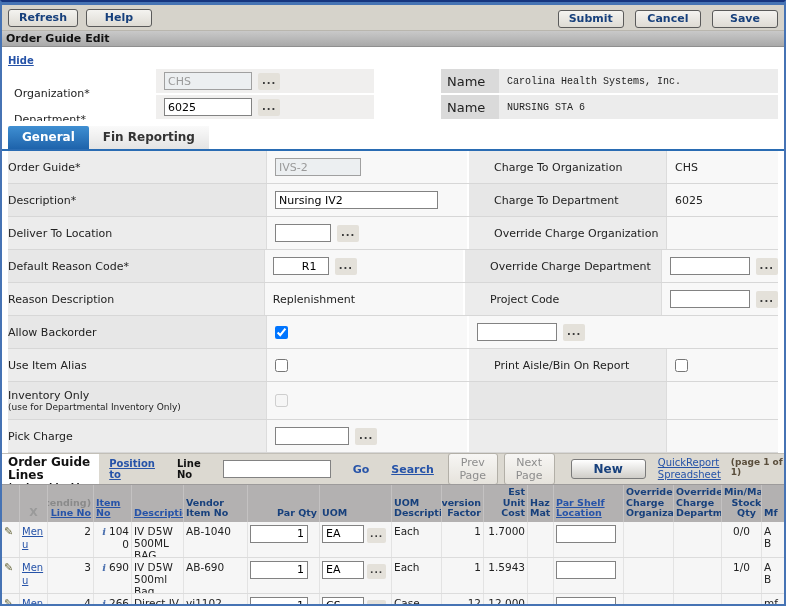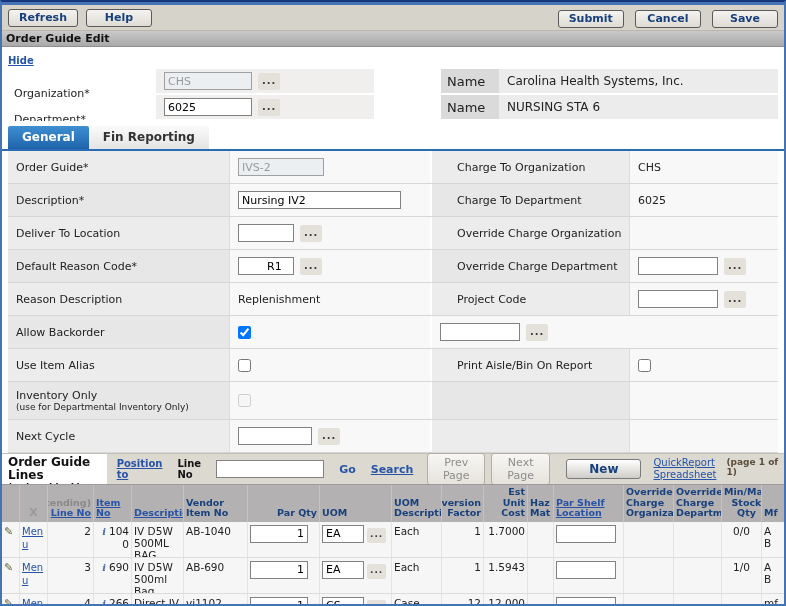--- a/index.html
+++ b/index.html
@@ -26,50 +26,50 @@
   
   .hide-row{padding:2px 6px 1px;flex:0 0 auto;}
   .link{color:#2653a8;text-decoration:underline;cursor:pointer;}
   .hide-row .link{font-size:10px;font-weight:bold;}
   
   .head-form{padding:0 6px;flex:0 0 auto;}
   .head-row{display:flex;height:24px;margin-bottom:2px;}
   .hf-label{width:148px;background:#e6e6e6;font-size:11px;color:#222;display:flex;align-items:center;padding-left:6px;margin-top:24px;}
   .hf-input{width:218px;background:#f0efee;display:flex;align-items:center;padding-left:8px;}
   .hf-name-label{width:58px;background:#dadada;font-size:13px;color:#222;display:flex;align-items:center;padding-left:6px;margin-left:67px;}
-  .hf-name-val{flex:1;background:#ececec;font-size:12px;color:#222;display:flex;align-items:center;padding-left:8px;}
+  .hf-name-val{flex:1;background:#ececec;font-size:10px;color:#222;display:flex;align-items:center;padding-left:8px;font-family:Liberation Mono, monospace;}
   input.txt{height:18px;border:1px solid #828282;font-size:11px;padding:0 3px;
     font-family:"DejaVu Sans","Liberation Sans",sans-serif;background:#fff;color:#000;}
   input.txt:disabled{background:#eceff1;color:#9a9a9a;border-color:#a0a0a0;}
   .lookup{display:inline-block;margin-left:6px;background:#e4e1da;color:#3a3a3a;font-weight:bold;
     font-size:10px;line-height:9px;padding:3px 4px 5px;border-radius:2px;cursor:pointer;letter-spacing:1px;}
   
   .tabs{display:flex;align-items:flex-end;height:28px;padding:3px 6px 0;flex:0 0 auto;background:#fff;}
   .tab{font-size:12px;font-weight:bold;padding:4px 14px 5px;cursor:pointer;}
   .tab.active{background:linear-gradient(#3f8fd2,#1e63ab);color:#fff;border-radius:2px 2px 0 0;}
   .tab.inactive{background:linear-gradient(#fafafa,#e4e4e4);color:#333;}
   
   .main-form{flex:0 0 auto;padding:0 6px;border-top:2px solid #2a6cb3;}
   .f-row{display:flex;border-bottom:1px solid #d7d7d7;}
   .f-row:nth-child(odd) .f-label, .f-row:nth-child(odd) .f-label2{background:#ececec;}
   .f-row:nth-child(even) .f-label, .f-row:nth-child(even) .f-label2{background:#e7e7e7;}
-  .f-label{width:222px;font-size:11px;color:#222;display:flex;flex-direction:column;justify-content:center;padding-left:8px;background:#ececec;border-right:1px solid #dcdcdc;}
+  .f-label{width:259px;font-size:11px;color:#222;display:flex;flex-direction:column;justify-content:center;padding-left:0;background:#ececec;border-right:1px solid #dcdcdc;}
   .f-value{width:202px;background:#f8f8f8;display:flex;align-items:center;padding-left:8px;font-size:11px;color:#222;border-right:2px solid #fff;}
   .f-label2{width:198px;font-size:11px;color:#222;display:flex;align-items:center;padding-left:25px;background:#ececec;border-right:1px solid #dcdcdc;}
   .f-value2{flex:1;background:#f8f8f8;display:flex;align-items:center;padding-left:8px;font-size:11px;color:#222;}
   .f-row{height:33px;}
   .f-row.tall{height:38px;}
   .sub-note{font-size:9px;color:#222;}
   input.cb{width:13px;height:13px;}
   
   .lines-bar{height:31px;display:flex;align-items:center;flex:0 0 auto;background:#dcd9d1;border-top:1px solid #c2bfb7;}
   .lines-title{width:118px;background:#fff;height:100%;padding:2px 0 0 6px;}
   .lines-title .t1{font-size:12px;font-weight:bold;color:#111;line-height:13px;}
   .lines-title .t2{font-size:9px;font-weight:bold;color:#111;}
-  .lines-mid{display:flex;align-items:center;gap:15px;padding-left:10px;}
+  .lines-mid{display:flex;align-items:center;gap:22px;padding-left:10px;}
   .pos-link{font-size:10px;font-weight:bold;}
   .lineno-lbl{font-size:10px;font-weight:bold;color:#111;}
   .go-link{font-size:11px;font-weight:bold;color:#2653a8;cursor:pointer;}
   .search-link{font-size:11px;font-weight:bold;}
   .pager{display:flex;align-items:center;gap:6px;margin-left:14px;}
   .btn-page{background:linear-gradient(#f7f6f4,#e6e3dc);border:1px solid #b2afa7;border-radius:3px;
     color:#8d8d8d;font-size:11px;padding:2px 8px;font-family:"DejaVu Sans","Liberation Sans",sans-serif;cursor:pointer;}
   .btn-new{background:linear-gradient(#ffffff,#cfcdc8);border:1px solid #7a7a7a;border-radius:3px;
     color:#17407c;font-weight:bold;font-size:12px;padding:2px 22px;margin-left:10px;cursor:pointer;
     font-family:"DejaVu Sans","Liberation Sans",sans-serif;}
@@ -225,21 +225,21 @@
         <span>Inventory Only</span>
         <span class="sub-note">(use for Departmental Inventory Only)</span>
       </div>
       <div class="f-value">
         <input type="checkbox" class="cb" disabled="" style="">
       </div>
       <div class="f-label2"></div>
       <div class="f-value2"></div>
     </div>
     <div class="f-row">
-      <div class="f-label">Next Cycle</div>
+      <div class="f-label">Pick Charge</div>
       <div class="f-value">
         <input class="txt" style="width: 74px;" value="">
         <span class="lookup">...</span>
       </div>
       <div class="f-label2"></div>
       <div class="f-value2"></div>
     </div>
   </div>
 
   <div class="lines-bar">

